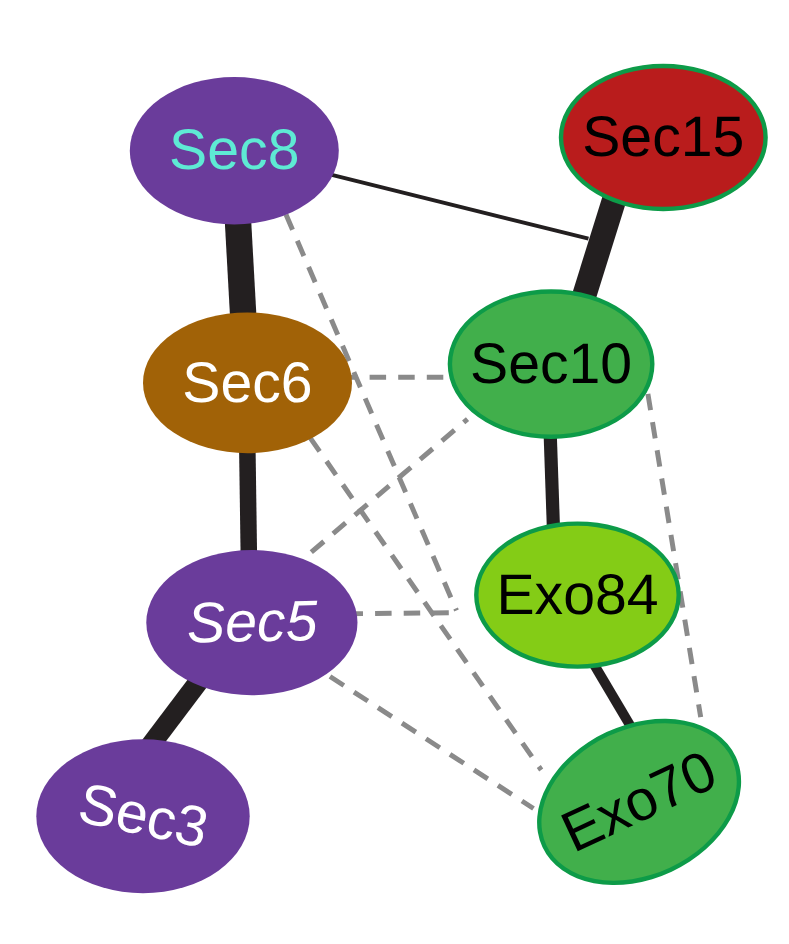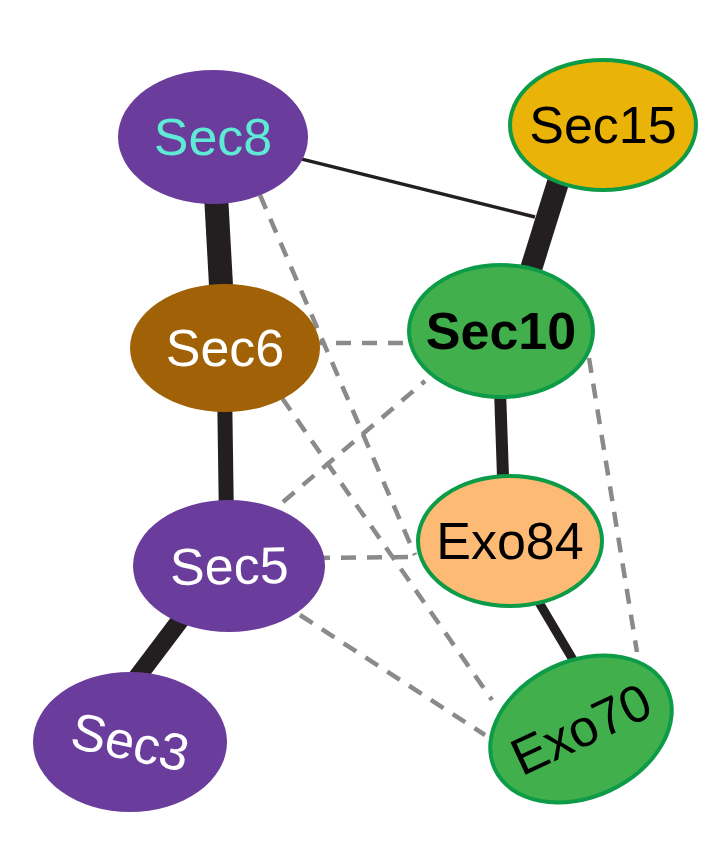--- a/index.html
+++ b/index.html
@@ -52,31 +52,31 @@
       <line x1="300" y1="615" x2="485" y2="735" stroke="#8a8a8a" stroke-width="4.5" stroke-dasharray="15 11"></line>
       <line x1="589" y1="358" x2="637" y2="652" stroke="#8a8a8a" stroke-width="4.5" stroke-dasharray="15 11"></line>
     </svg>
 
 <div class="node" style="left: 118px; top: 70px; width: 190px; height: 134px; background: rgb(106, 60, 155);">
       <span class="node-label" style="color: #5eead4;">Sec8</span>
     </div>
     <div class="node" style="left: 130px; top: 284px; width: 190px; height: 128px; background: #a16207;">
       <span class="node-label" style="color: rgb(255, 255, 255);">Sec6</span>
     </div>
-    <div class="node" style="left: 133px; top: 500px; width: 192px; height: 132px; background: rgb(106, 60, 155);">
+    <div class="node" style="left: 133px; top: 500px; width: 192px; height: 132px; background: rgb(106, 60, 155); font-style: italic;">
       <span class="node-label" style="color: rgb(255, 255, 255); transform: rotate(-1deg);">Sec5</span>
     </div>
     <div class="node" style="left: 33px; top: 672px; width: 194px; height: 140px; background: rgb(106, 60, 155);">
       <span class="node-label" style="color: rgb(255, 255, 255); transform: rotate(12deg);">Sec3</span>
     </div>
-    <div class="node" style="left: 508px; top: 58px; width: 190px; height: 134px; background: #eab308; border: 4px solid rgb(13, 155, 72);">
+    <div class="node" style="left: 508px; top: 58px; width: 190px; height: 134px; background: #b91c1c; border: 4px solid rgb(13, 155, 72);">
       <span class="node-label" style="color: rgb(0, 0, 0);">Sec15</span>
     </div>
     <div class="node" style="left: 407px; top: 263px; width: 188px; height: 136px; background: rgb(65, 175, 75); border: 4px solid rgb(13, 155, 72);">
-      <span class="node-label" style="color: rgb(0, 0, 0); font-weight: bold;">Sec10</span>
+      <span class="node-label" style="color: rgb(0, 0, 0);">Sec10</span>
     </div>
-    <div class="node" style="left: 416px; top: 474px; width: 188px; height: 134px; background: #fdba74; border: 4px solid rgb(13, 155, 72);">
+    <div class="node" style="left: 431px; top: 474px; width: 188px; height: 134px; background: #84cc16; border: 4px solid rgb(13, 155, 72);">
       <span class="node-label" style="color: rgb(0, 0, 0);">Exo84</span>
     </div>
     <div class="node" style="left: 484px; top: 659px; width: 194px; height: 140px; transform: rotate(-25deg); background: rgb(65, 175, 75); border: 4px solid rgb(13, 155, 72);">
       <span class="node-label" style="color: rgb(0, 0, 0);">Exo70</span>
     </div>
   </div>
 
 </body></html>

